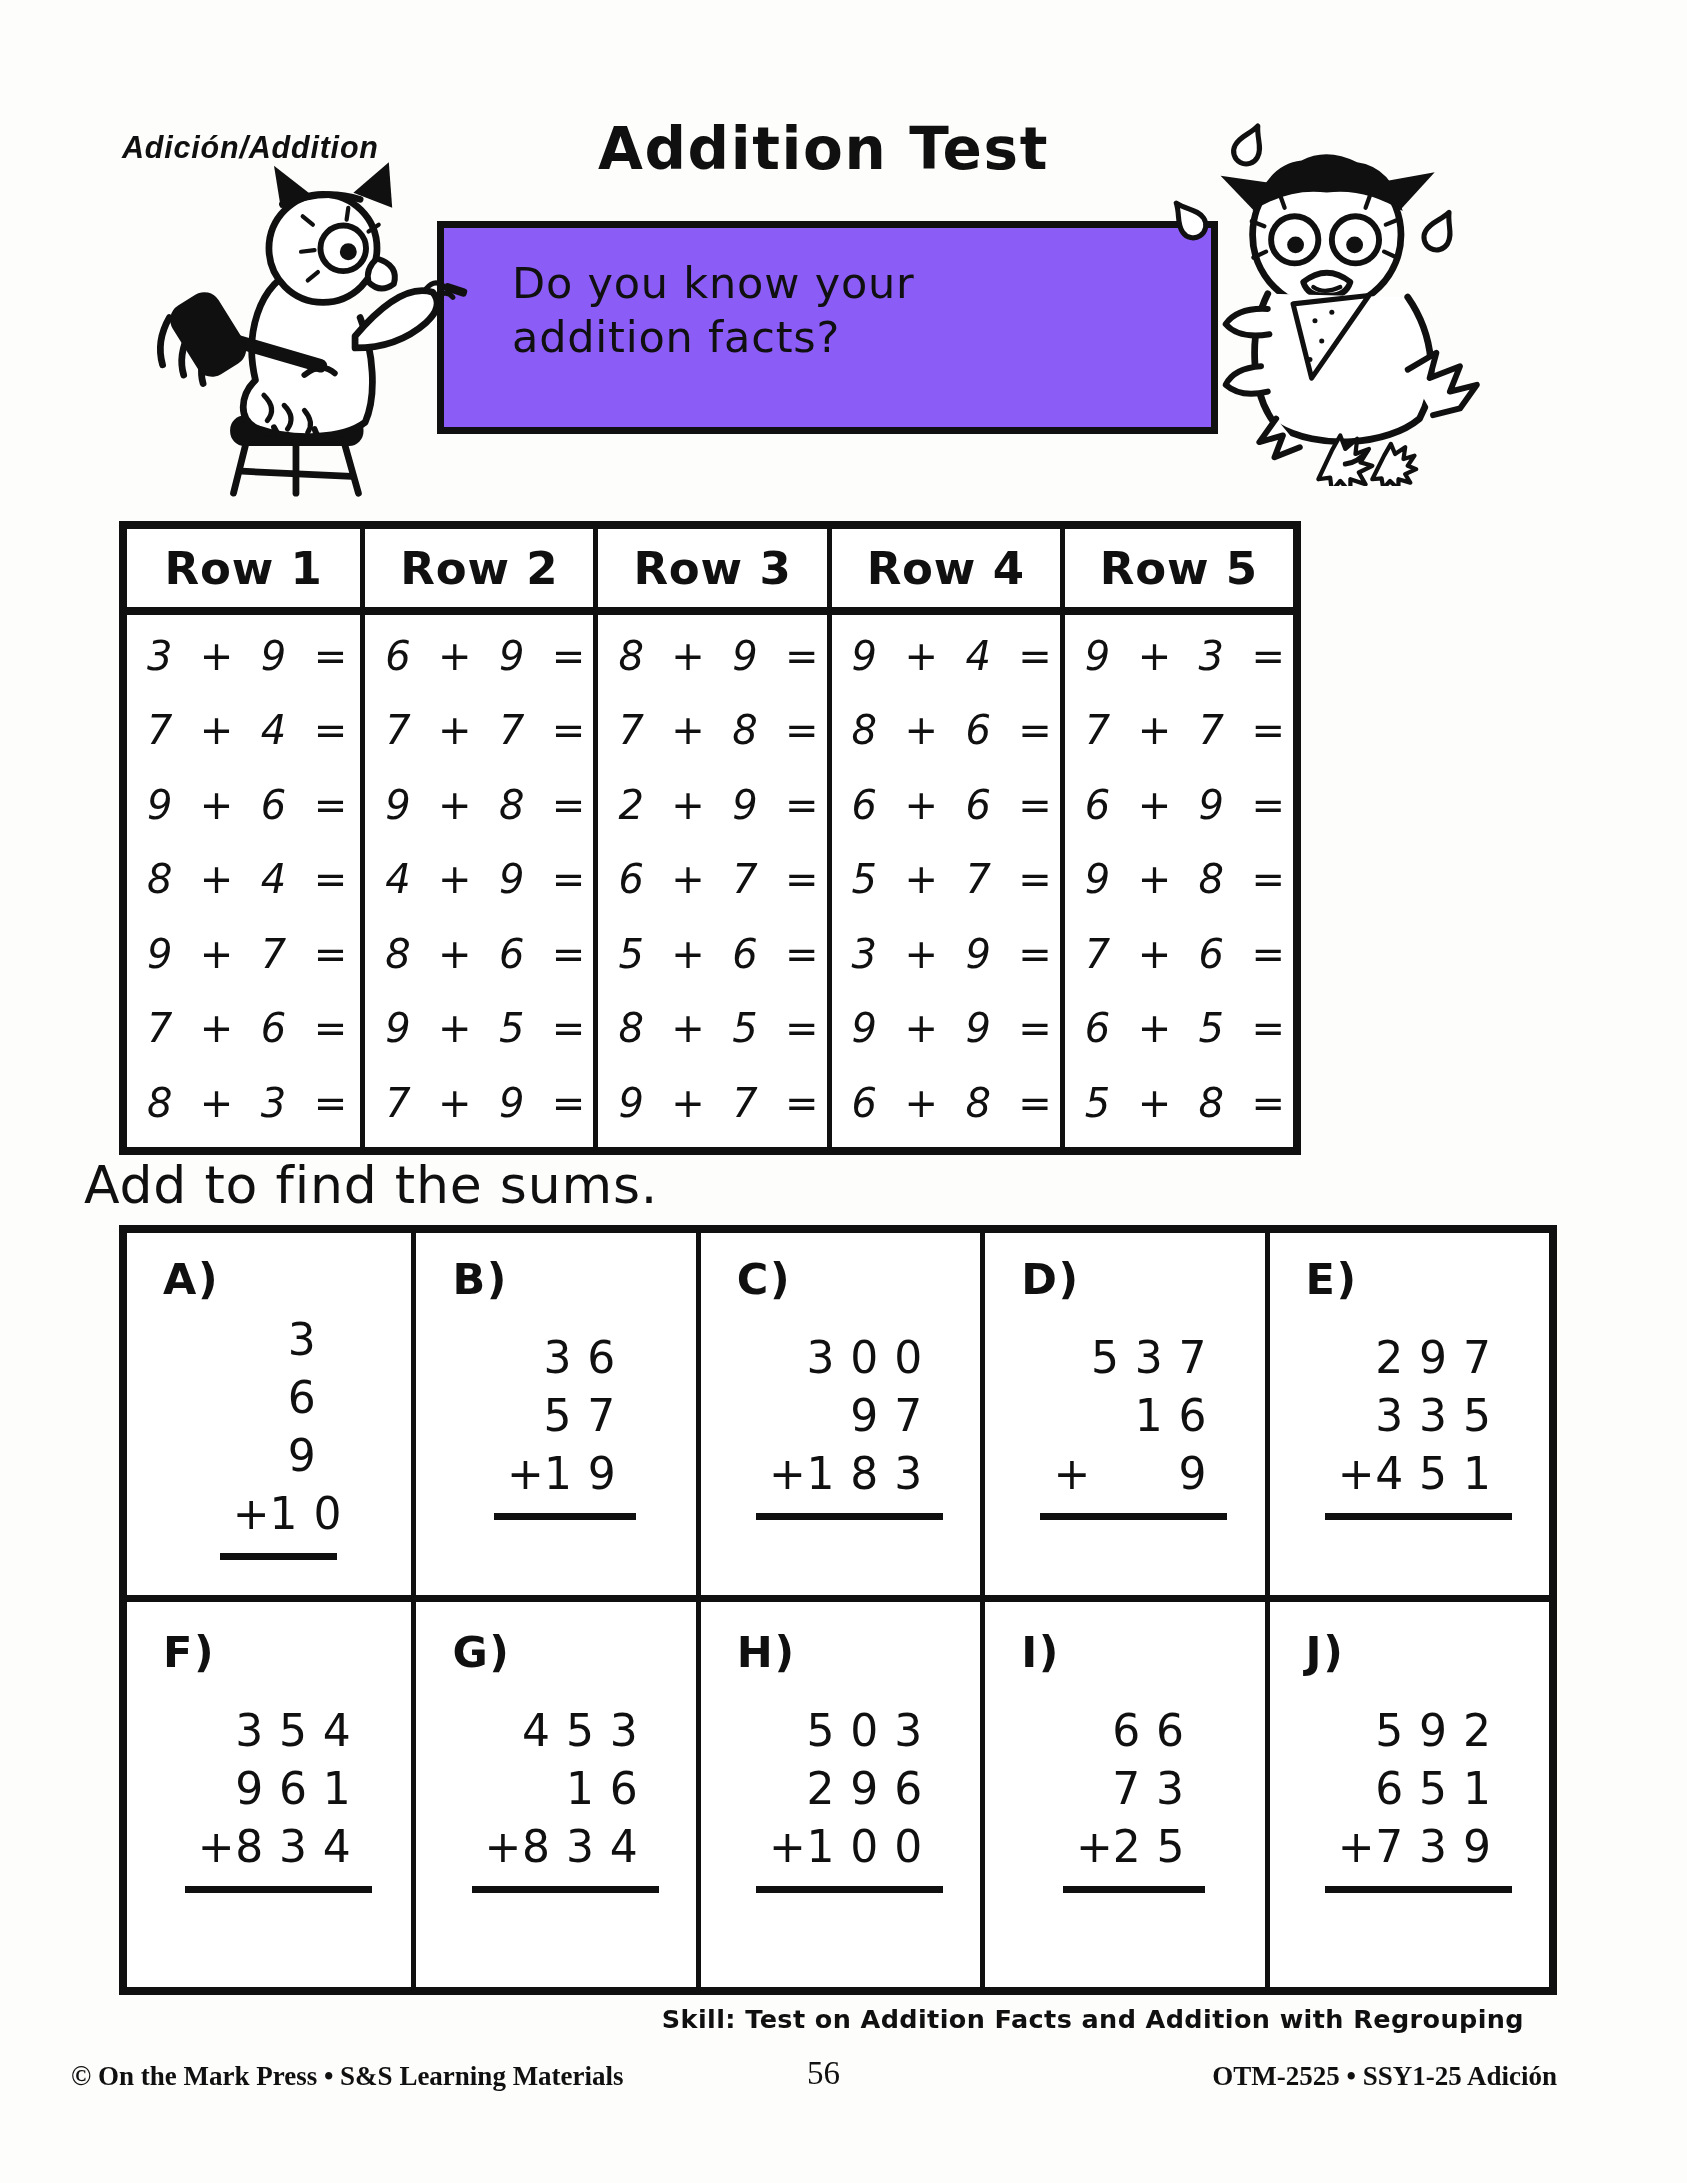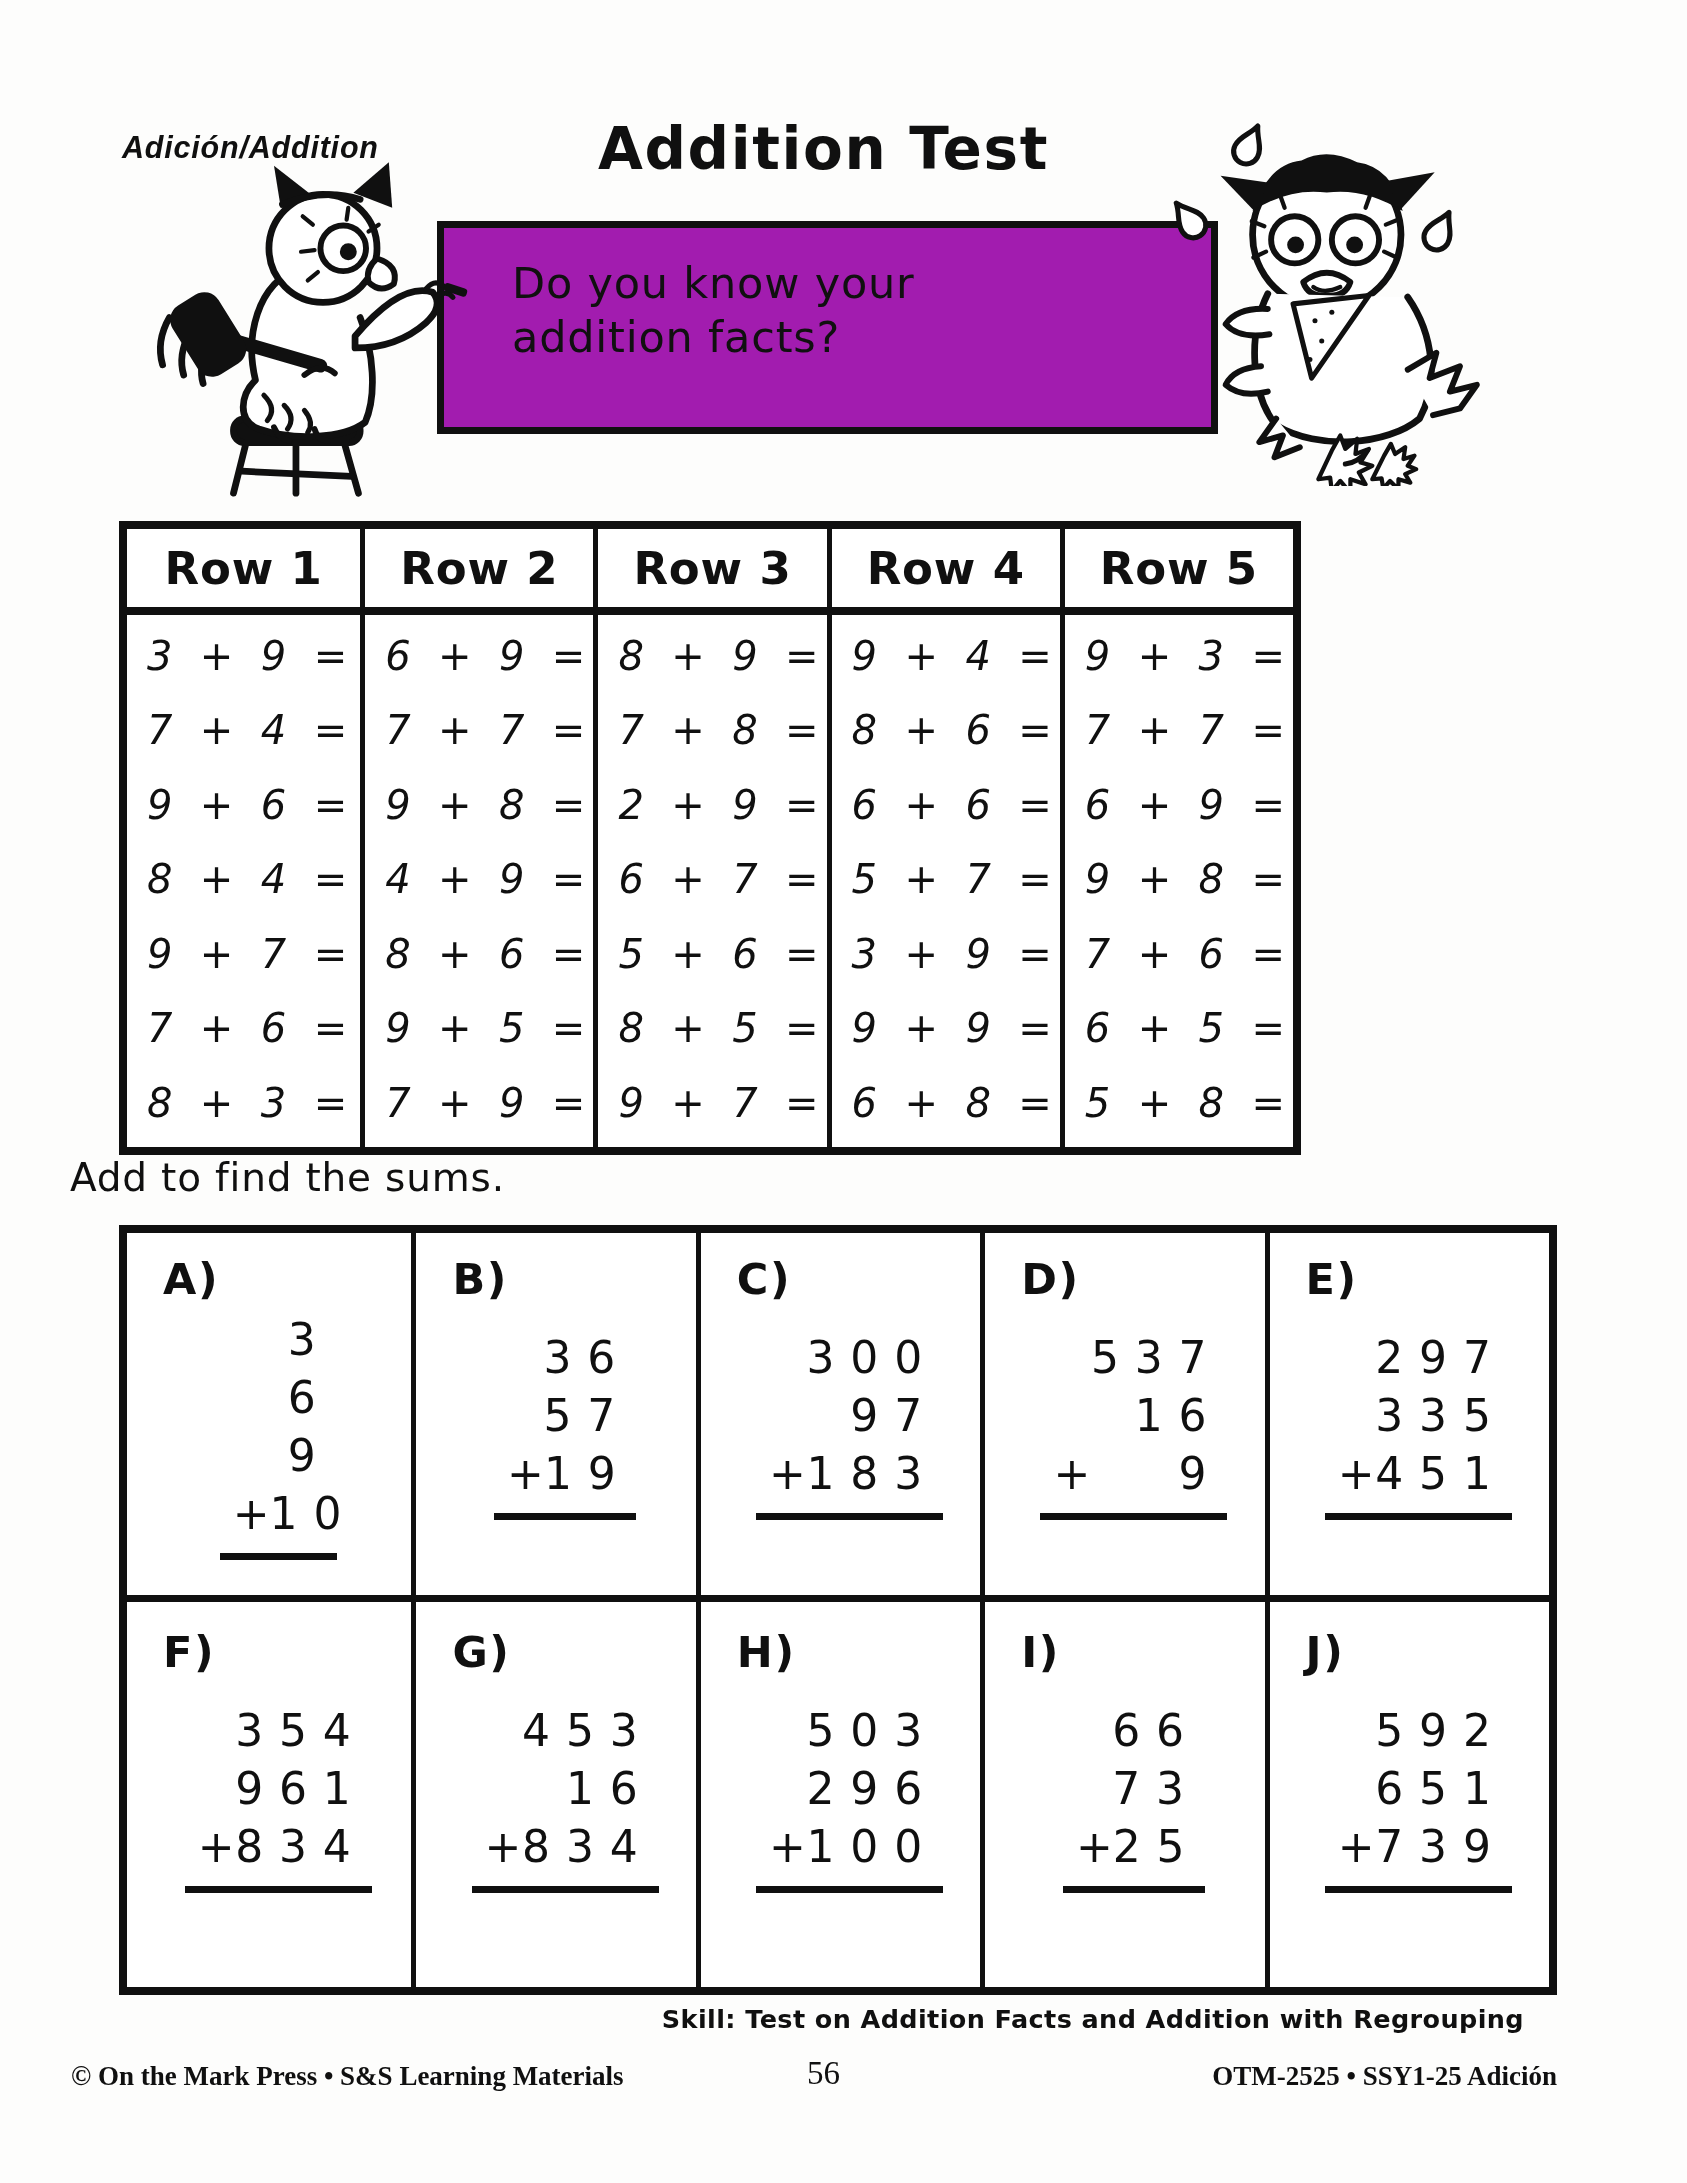--- a/index.html
+++ b/index.html
@@ -15,21 +15,21 @@
     font-family:Liberation Sans, sans-serif;
     font-weight:bold; font-style:italic; font-size:30.5px; letter-spacing:0.8px;
   }
   .title {
     position:absolute; left:0; top:115px; width:100%; text-align:center;
     transform:translateX(-20px);
     font-size:58px; font-weight:bold; letter-spacing:1.6px;
   }
   .sign {
     position:absolute; left:437px; top:221px; width:781px; height:213px;
-    border:7.4px solid #101010; box-sizing:border-box; background:#a21caf;
+    border:7.4px solid #101010; box-sizing:border-box; background:#8b5cf6;
   }
   .sign-text { padding:28px 0 0 68px; font-size:43px; line-height:54px; letter-spacing:0.8px; }
   .owl { position:absolute; }
   #owlL { left:147px; top:142px; width:330px; height:363px; }
   #owlR { left:1166px; top:115px; width:330px; height:371px; }
 
   
   .facts {
     position:absolute; left:119px; top:521px; width:1182px; height:634px;
     border:8.2px solid #101010; box-sizing:border-box; background:#fff;
@@ -44,21 +44,21 @@
   }
   .feqs { flex:1; display:flex; flex-direction:column; justify-content:space-around; padding:3.3px 5px 6.6px 20px;font-style:italic; }
   .eq { height:73px; display:flex; align-items:center; font-size:40px; letter-spacing:1.6px; word-spacing:11.5px; white-space:nowrap; }
   .blank {
     display:inline-block; width:66px; height:0;
     border-bottom:5px solid #101010; margin-left:13px;
     align-self:flex-end; margin-bottom:8.2px;
   }
 
   
-  .instruction { position:absolute; left:70px; top:1155px; font-size:39px; letter-spacing:0.8px; }
+  .instruction { position:absolute; left:84px; top:1155px; font-size:52px; letter-spacing:0.8px; }
   .sums {
     position:absolute; left:119px; top:1225px; width:1438px; height:770px;
     border:8.2px solid #101010; box-sizing:border-box; background:#fff;
     display:grid; grid-template-columns:repeat(5,1fr); grid-template-rows:362px 1fr;
   }
   .scell { border-left:5.8px solid #101010; box-sizing:border-box; padding:21.4px 10px 0 36px; min-width:0; }
   .scell.c0 { border-left:none; }
   .scell.r1 { border-top:7.4px solid #101010; padding-top:25px; }
   .slabel { font-size:43px; font-weight:bold; letter-spacing:1.6px; }
   .stack { margin:25px auto 0; font-size:44px; line-height:58px; }

